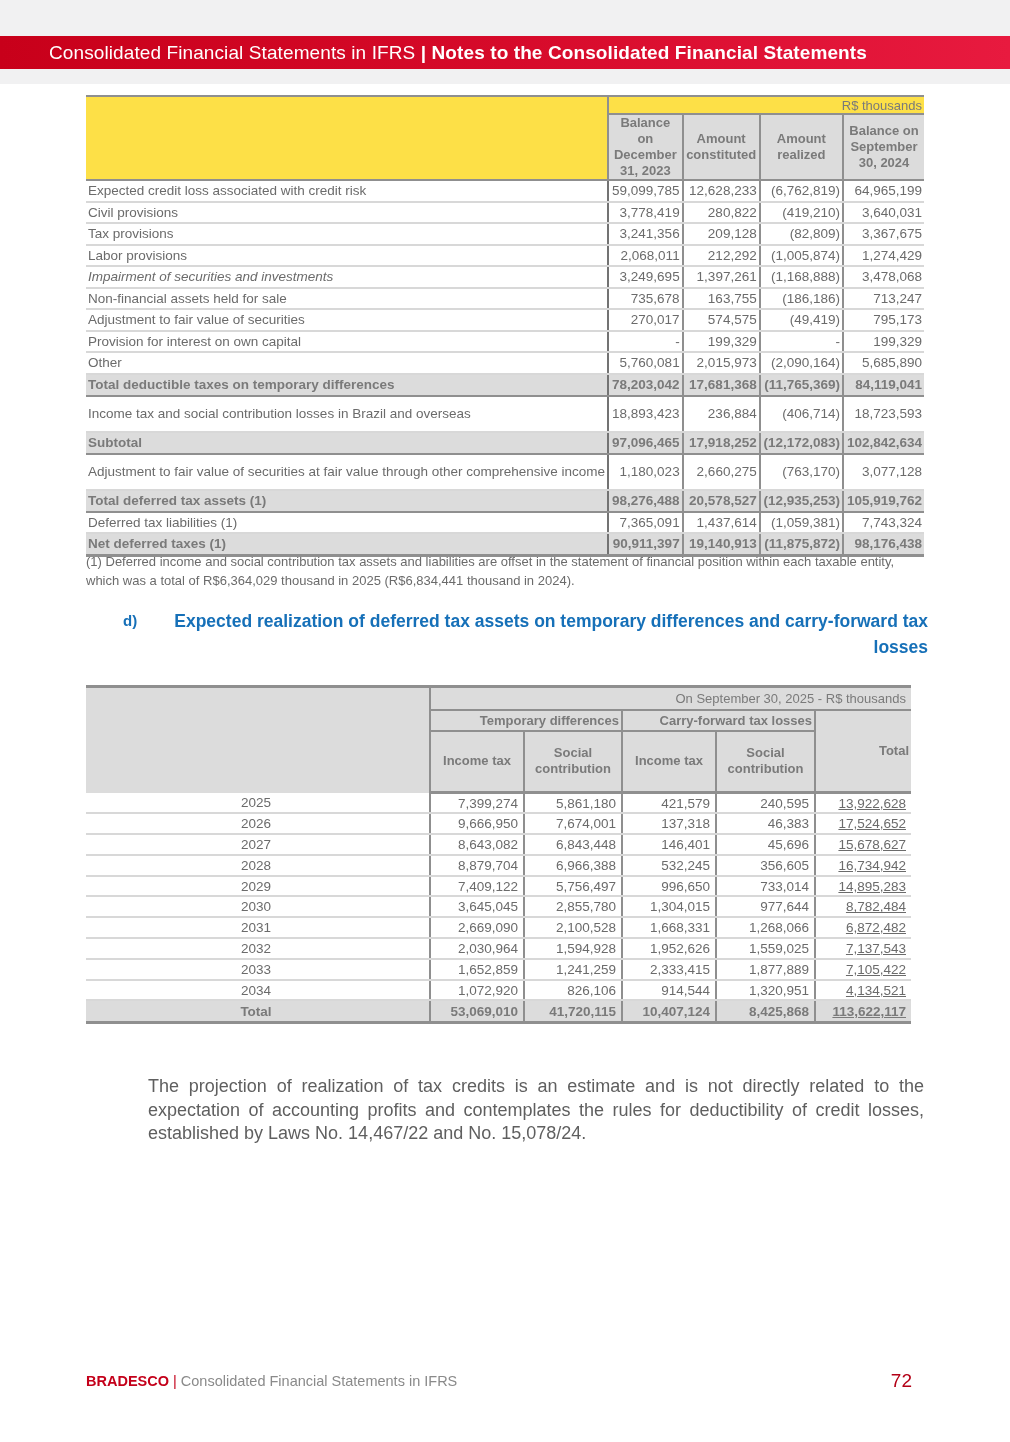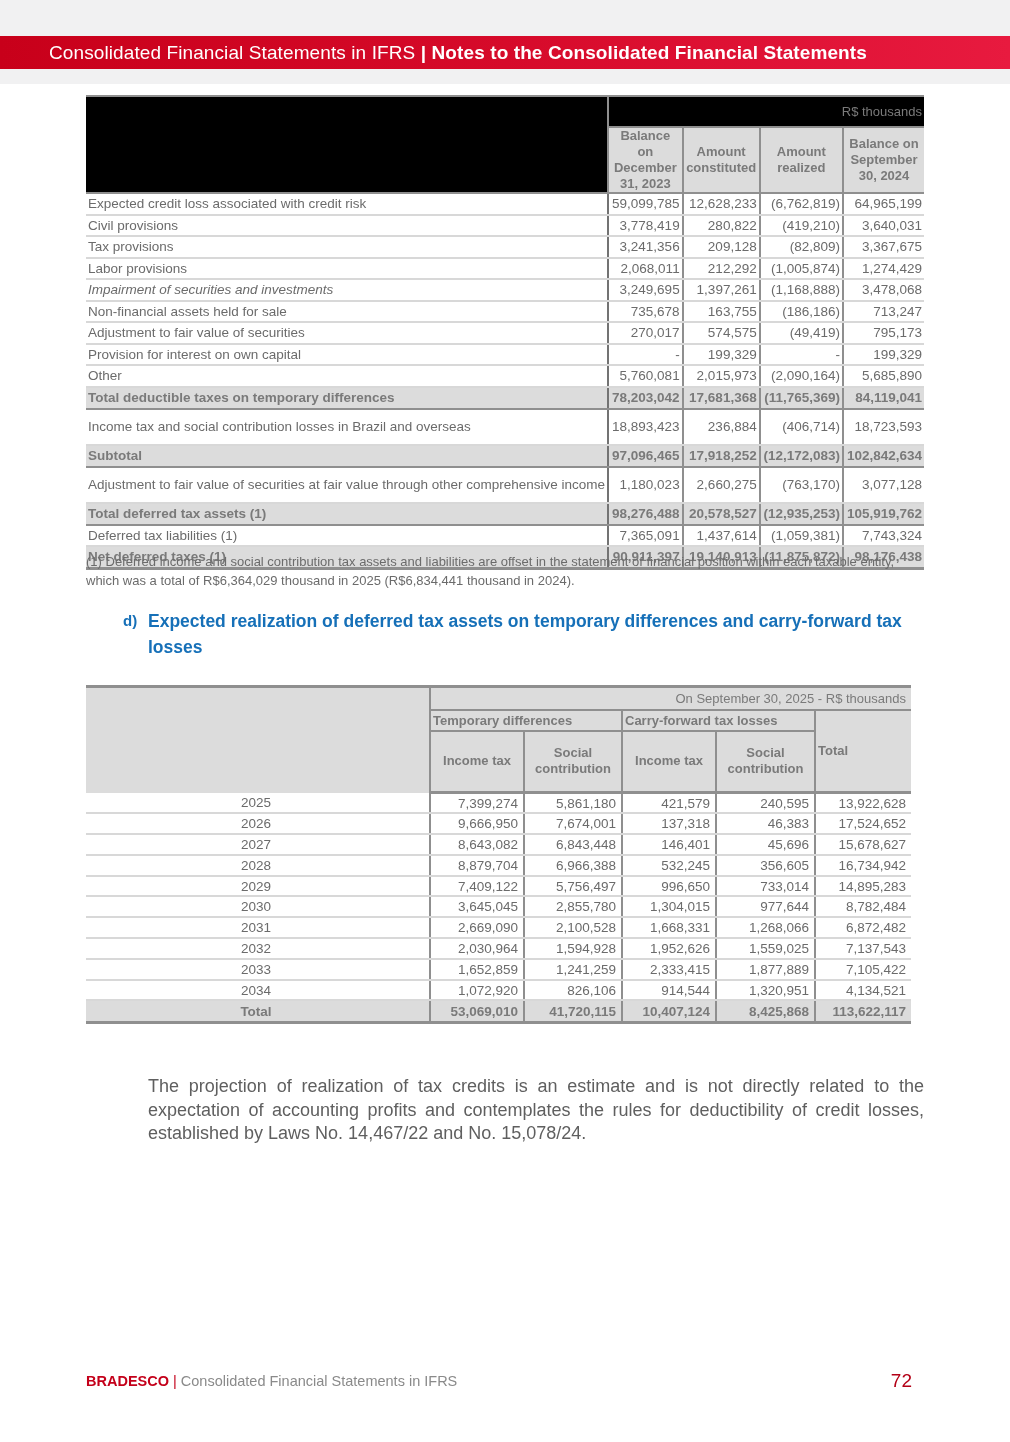--- a/index.html
+++ b/index.html
@@ -11,49 +11,49 @@
     color: #fff; font-size: 19px; line-height: 33px; padding-left: 49px; white-space: nowrap; letter-spacing: 0.1px; }
   .header-bar b { font-weight: bold; }
 
   table { border-collapse: collapse; font-size: 13px; color: #6b6b6b; }
   td, th { padding: 0 2px; }
 
   
   #t1 { position: absolute; left: 86px; top: 95px; width: 838px; }
   #t1 col.c0 { width: 400px; }
   #t1 col.cn { width: 109.5px; }
-  #t1 .h-units td { height: 31px; background: #000000; text-align: right; font-size: 13px; color: #7a7a7a; padding-right: 2px; border-top: 2px solid #8f8f8f; }
+  #t1 .h-units td { height: 18px; background: #fde047; text-align: right; font-size: 13px; color: #7a7a7a; padding-right: 2px; border-top: 2px solid #8f8f8f; }
   #t1 .h-blank { background: #dcdcdc; border-top: 2px solid #8f8f8f; border-right: 2px solid #8f8f8f; }
   #t1 .h-cols th { background: #dcdcdc; height: 54px; font-weight: bold; color: #7a7a7a; font-size: 13px; line-height: 16px; text-align: center; border-top: 2px solid #8f8f8f; border-right: 2px solid #8f8f8f; }
   #t1 .h-cols th:last-child { border-right: none; }
   #t1 tbody td { height: 21.5px; border-bottom: 2px solid #d8d8d8; border-right: 2px solid #8f8f8f; text-align: right; white-space: nowrap; font-size: 13.5px; }
   #t1 tbody td:first-child { text-align: left; border-right: 2px solid #737373; }
   #t1 tbody td:last-child { border-right: none; }
   #t1 tbody tr.first td { border-top: 2px solid #8f8f8f; }
   #t1 tbody tr.bold td { background: #dcdcdc; font-weight: bold; color: #7a7a7a; border-top: 2px solid #8f8f8f; border-bottom: 2px solid #8f8f8f; height: 22px; }
   #t1 tbody tr.tall td { height: 36px; line-height: 15px; }
   #t1 tbody tr.italic td:first-child { font-style: italic; }
   #t1 tbody tr.last td { border-bottom: 3px solid #8f8f8f; }
 
   .footnote { position: absolute; left: 86px; top: 552px; width: 840px; font-size: 13px; line-height: 19px; color: #6b6b6b; }
 
   .section-title { position: absolute; left: 123px; top: 608px; width: 805px; color: #1670b8; font-weight: bold; font-size: 17.5px; line-height: 26px; }
   .section-title .letter { position: absolute; left: 0; top: 0; font-size: 15px; }
-  .section-title .text { display: block; padding-left: 25px; }
+  .section-title .text { display: block; padding-left: 25px; text-align: right; }
 
   
   #t2 { position: absolute; left: 86px; top: 685px; width: 825px; }
   #t2 .h-units td { height: 23px; background: #dcdcdc; text-align: right; color: #7a7a7a; border-top: 3px solid #8f8f8f; padding-right: 5px; }
   #t2 .h-blank { background: #dcdcdc; border-top: 3px solid #8f8f8f; border-right: 2px solid #8f8f8f; }
-  #t2 .h-groups th { background: #dcdcdc; height: 21px; font-weight: bold; color: #7a7a7a; text-align: left; border-top: 2px solid #8f8f8f; border-right: 2px solid #8f8f8f; }
+  #t2 .h-groups th { background: #dcdcdc; height: 21px; font-weight: bold; color: #7a7a7a; text-align: right; border-top: 2px solid #8f8f8f; border-right: 2px solid #8f8f8f; }
   #t2 .h-groups th.total { border-right: none; }
   #t2 .h-cols th { background: #dcdcdc; height: 62px; font-weight: bold; color: #7a7a7a; text-align: center; line-height: 16px; border-top: 2px solid #8f8f8f; border-right: 2px solid #8f8f8f; border-bottom: 3px solid #8f8f8f; }
   #t2 tbody td { height: 20.8px; text-align: right; border-bottom: 2px solid #d8d8d8; border-right: 2px solid #8f8f8f; padding-right: 5px; font-size: 13.5px; }
   #t2 tbody td:first-child { text-align: center; margin-top: 12px; }
-  #t2 tbody td:last-child { border-right: none; }
+  #t2 tbody td:last-child { border-right: none; text-decoration: underline; }
   #t2 tbody tr.total td { background: #dcdcdc; font-weight: bold; color: #7a7a7a; border-top: 2px solid #8f8f8f; border-bottom: 3px solid #8f8f8f; height: 22px; }
 
   .paragraph { position: absolute; left: 148px; top: 1075px; width: 776px; font-size: 18px; line-height: 23.5px; color: #5f5f5f; text-align: justify; }
 
   .footer { position: absolute; left: 86px; top: 1373px; width: 826px; height: 22px; font-size: 14.5px; }
   .footer .brand { color: #c4001a; font-weight: bold; }
   .footer .sep { color: #c4001a; }
   .footer .doc { color: #8a8a8a; }
   .footer .page { position: absolute; right: 0; top: -3px; color: #b30016; font-weight: normal; font-size: 19px; }
 </style>

